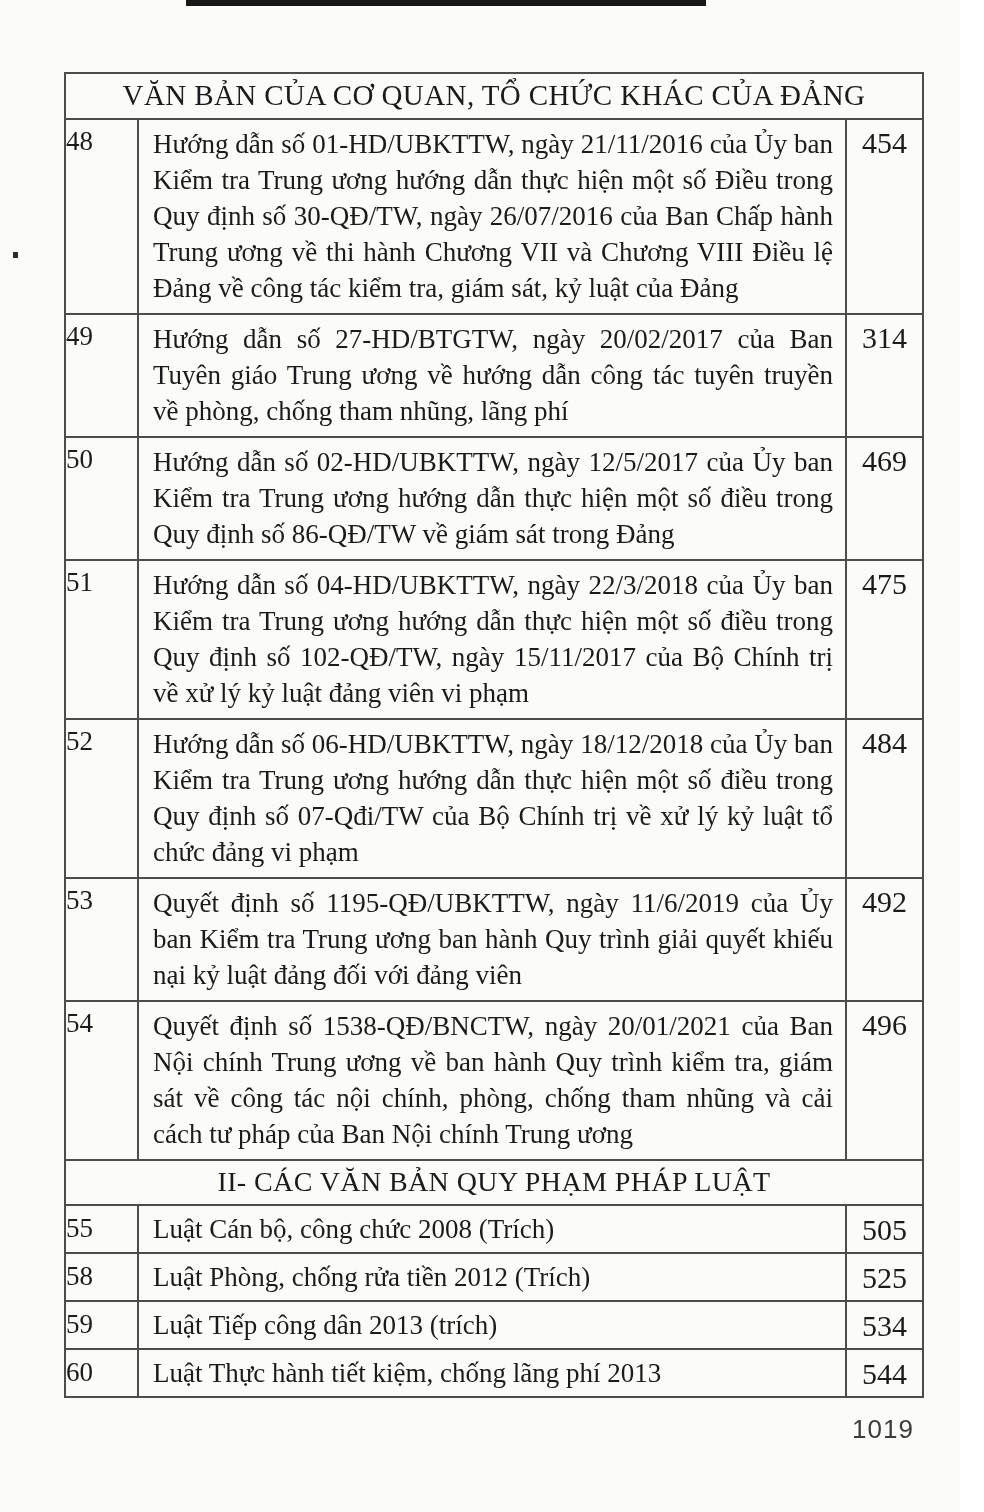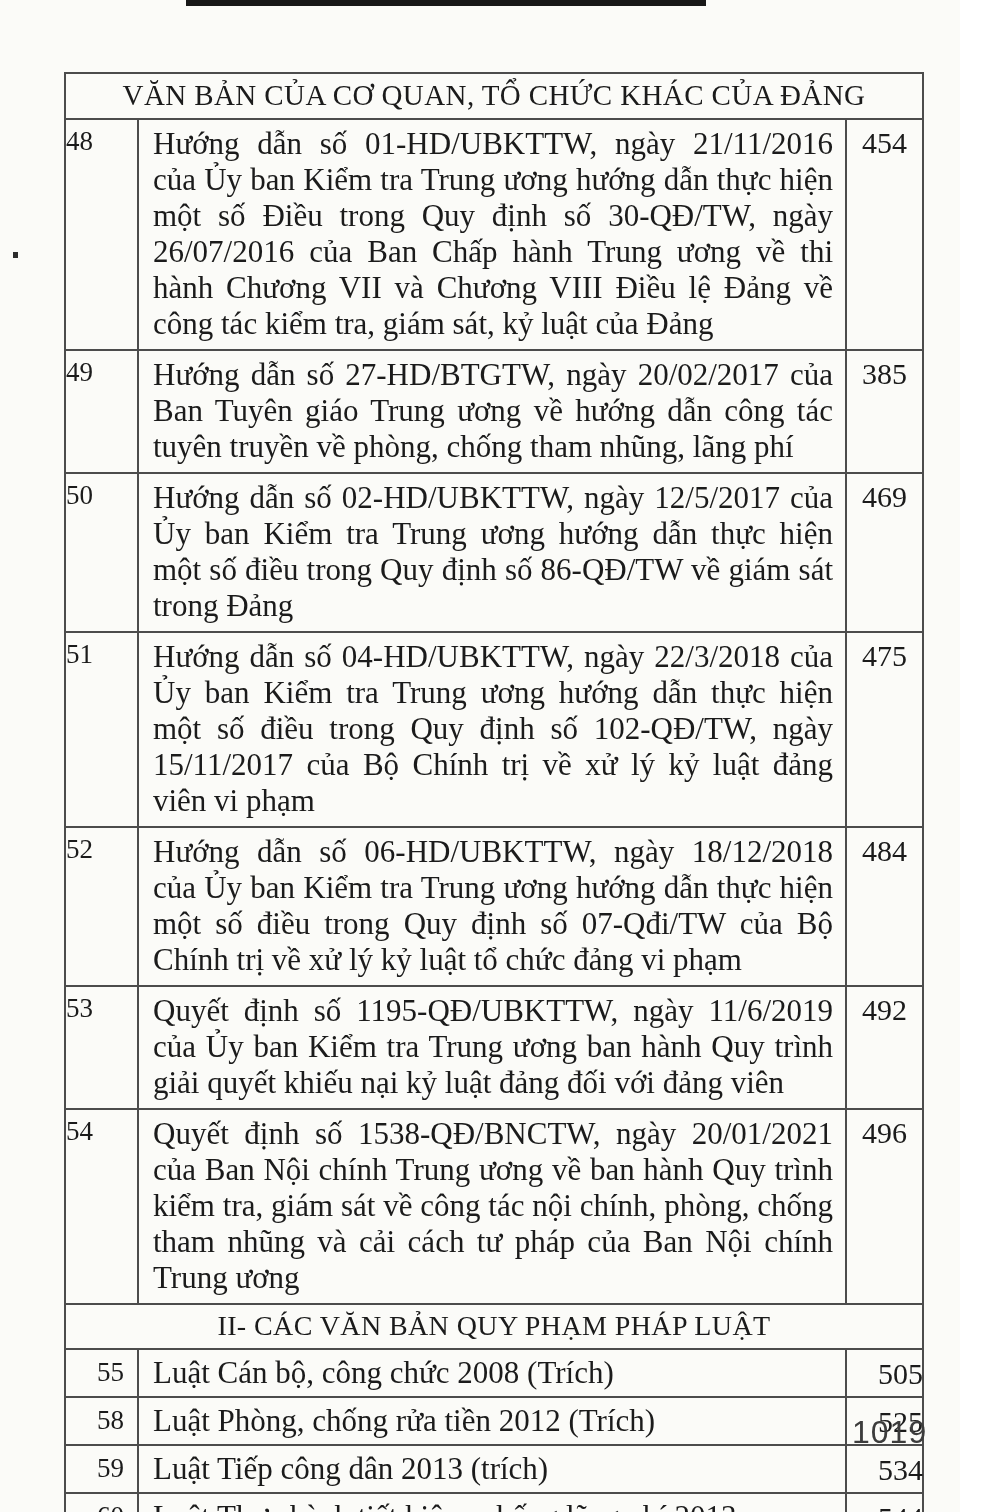--- a/index.html
+++ b/index.html
@@ -36,39 +36,39 @@
   td.sec-header {
     height: 46px;
     text-align: center;
     font-size: 29px;
     padding-top: 5px;
     letter-spacing: 0.4px;
   }
   td.sec-header.bold { font-weight: normal; font-size: 28px; height: 45px; }
   td.cell-no   { text-align: left; font-size: 27px; padding-top: 6px; }
   td.cell-desc {
-    font-size: 31px;
+    font-size: 27px;
     line-height: 36px;
     padding: 6px 12px 7px 14px;
     text-align: justify;
     margin-left: 45px;
   }
   td.cell-pg   { text-align: center; font-size: 30px; padding-top: 6px; }
   tbody.laws td.cell-desc {
     text-align: left;
     height: 45px;
     line-height: 32px;
     padding-top: 7px;
     border-radius: 8px;
   }
-  tbody.laws td.cell-no, tbody.laws td.cell-pg { padding-top: 7px; padding-left: 31px; }
+  tbody.laws td.cell-no, tbody.laws td.cell-pg { padding-top: 7px; }
   .footer-page-number {
     position: absolute; top: 1414px; left: 852px;
     font-family: "Liberation Sans", sans-serif;
-    font-size: 32px;
+    font-size: 26px;
     color: #3c3c3c;
     letter-spacing: 1px;
     text-align: center;
   }
 </style>
 </head>
 <body>
 
 <div class="page">
 
@@ -88,21 +88,21 @@
 
   <tr class="toc-row">
     <td class="cell-no">48</td>
     <td class="cell-desc">Hướng dẫn số 01-HD/UBKTTW, ngày 21/11/2016 của Ủy ban Kiểm tra Trung ương hướng dẫn thực hiện một số Điều trong Quy định số 30-QĐ/TW, ngày 26/07/2016 của Ban Chấp hành Trung ương về thi hành Chương VII và Chương VIII Điều lệ Đảng về công tác kiểm tra, giám sát, kỷ luật của Đảng</td>
     <td class="cell-pg">454</td>
   </tr>
 
   <tr class="toc-row">
     <td class="cell-no">49</td>
     <td class="cell-desc">Hướng dẫn số 27-HD/BTGTW, ngày 20/02/2017 của Ban Tuyên giáo Trung ương về hướng dẫn công tác tuyên truyền về phòng, chống tham nhũng, lãng phí</td>
-    <td class="cell-pg">385</td>
+    <td class="cell-pg">314</td>
   </tr>
 
   <tr class="toc-row">
     <td class="cell-no">50</td>
     <td class="cell-desc">Hướng dẫn số 02-HD/UBKTTW, ngày 12/5/2017 của Ủy ban Kiểm tra Trung ương hướng dẫn thực hiện một số điều trong Quy định số 86-QĐ/TW về giám sát trong Đảng</td>
     <td class="cell-pg">469</td>
   </tr>
 
   <tr class="toc-row">
     <td class="cell-no">51</td>

